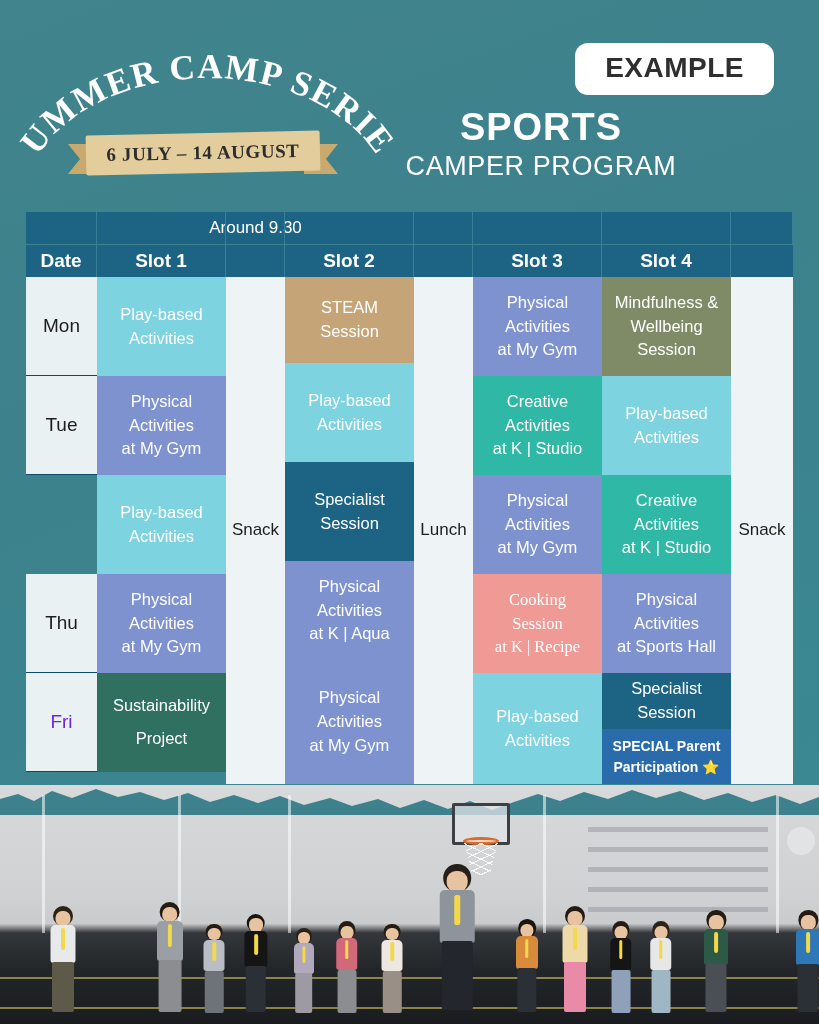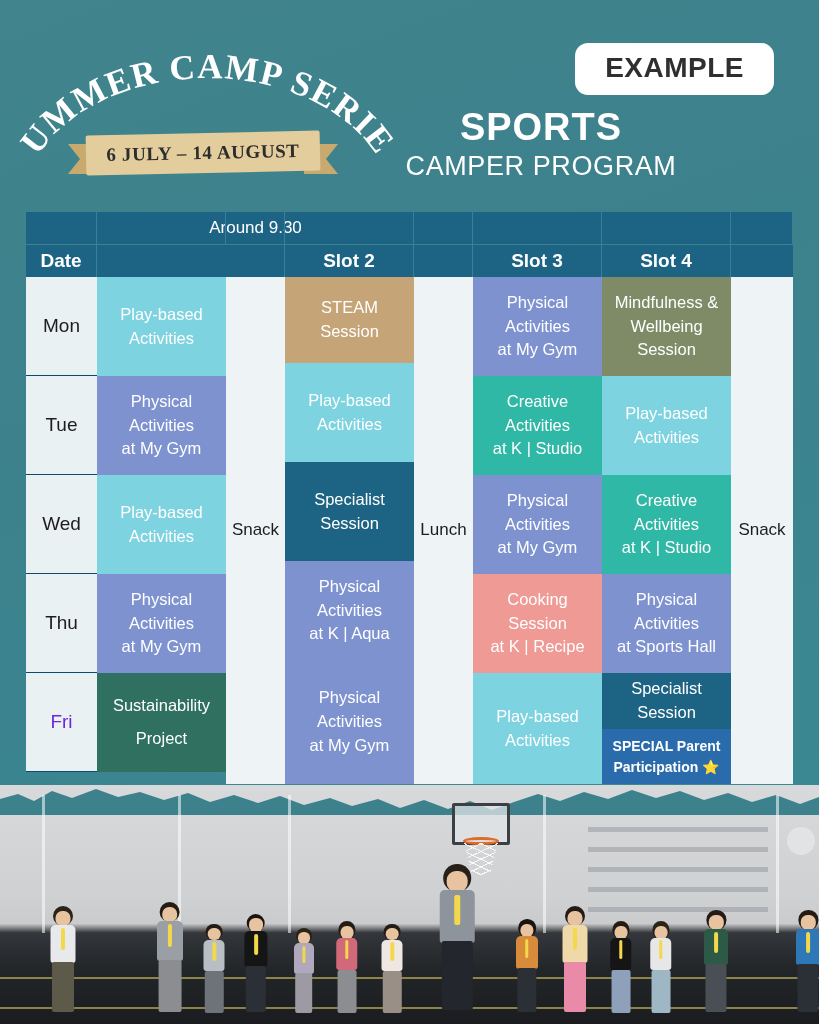--- a/index.html
+++ b/index.html
@@ -403,38 +403,36 @@
       <div class="hcell sub" style="left: 71px; width: 129px; background: transparent;"></div>
       <div class="hcell sub" style="left: 200px; width: 59px; background: transparent;"></div>
       <div class="hcell sub" style="left: 259px; width: 129px; background: transparent;"></div>
       <div class="hcell sub" style="left: 388px; width: 59px; background: transparent;"></div>
       <div class="hcell sub" style="left: 447px; width: 129px; background: transparent;"></div>
       <div class="hcell sub" style="left: 576px; width: 129px; background: transparent;"></div>
       <div class="hcell sub" style="left: 705px; width: 62px; background: transparent;"></div>
     </div>
   <div class="thead-main" id="headMain">
       <div class="hcell main" style="left: 0px; width: 71px;">Date</div>
+      <div class="hcell main" style="left: 71px; width: 129px;">Slot 1</div>
       <div class="hcell main" style="left: 200px; width: 59px;"></div>
       <div class="hcell main" style="left: 259px; width: 129px;">Slot 2</div>
       <div class="hcell main" style="left: 388px; width: 59px;"></div>
       <div class="hcell main" style="left: 447px; width: 129px;">Slot 3</div>
       <div class="hcell main" style="left: 576px; width: 129px;">Slot 4</div>
       <div class="hcell main noborder" style="left: 705px; width: 62px;"></div>
     </div>
 
   <div class="tbody" id="tbody">
       <div class="cell daycell" style="left: 0px; width: 71px; top: 0px; height: 99px; background: rgb(234, 241, 242); color: rgb(29, 29, 29);">
         <span class="ln">Mon</span>
       </div>
       <div class="cell daycell" style="left: 0px; width: 71px; top: 99px; height: 99px; background: rgb(234, 241, 242); color: rgb(29, 29, 29);">
         <span class="ln">Tue</span>
       </div>
-      <div class="cell daycell" style="left: 0px; width: 71px; top: 198px; height: 99px; background: rgb(234, 241, 242); color: rgb(29, 29, 29);">
-        <span class="ln">Wed</span>
-      </div>
       <div class="cell daycell" style="left: 0px; width: 71px; top: 297px; height: 99px; background: rgb(234, 241, 242); color: rgb(29, 29, 29);">
         <span class="ln">Thu</span>
       </div>
       <div class="cell daycell" style="left: 0px; width: 71px; top: 396px; height: 99px; background: rgb(234, 241, 242); color: #6d28d9;">
         <span class="ln">Fri</span>
       </div>
       <div class="cell breakcell" style="left: 200px; width: 59px; top: 0px; height: 507px; background: rgb(238, 244, 245); color: rgb(29, 29, 29);">
         <span class="ln">Snack</span>
       </div>
       <div class="cell breakcell" style="left: 388px; width: 59px; top: 0px; height: 507px; background: rgb(238, 244, 245); color: rgb(29, 29, 29);">
@@ -495,21 +493,21 @@
       <div class="cell" style="left: 447px; width: 129px; top: 99px; height: 99px; background: rgb(47, 184, 166);">
         <span class="ln">Creative</span>
         <span class="ln">Activities</span>
         <span class="ln">at K | Studio</span>
       </div>
       <div class="cell" style="left: 447px; width: 129px; top: 198px; height: 99px; background: rgb(126, 146, 208);">
         <span class="ln">Physical</span>
         <span class="ln">Activities</span>
         <span class="ln">at My Gym</span>
       </div>
-      <div class="cell" style="left: 447px; width: 129px; top: 297px; height: 99px; background: rgb(239, 154, 148);">
+      <div class="cell" style="left: 447px; width: 129px; top: 297px; height: 99px; background: rgb(239, 154, 148); font-family: Liberation Serif, serif;">
         <span class="ln">Cooking</span>
         <span class="ln">Session</span>
         <span class="ln">at K | Recipe</span>
       </div>
       <div class="cell" style="left: 447px; width: 129px; top: 396px; height: 111px; background: rgb(126, 211, 224);">
         <span class="ln">Play-based</span>
         <span class="ln">Activities</span>
       </div>
       <div class="cell" style="left: 576px; width: 129px; top: 0px; height: 99px; background: rgb(127, 139, 103);">
         <span class="ln">Mindfulness &amp;</span>

